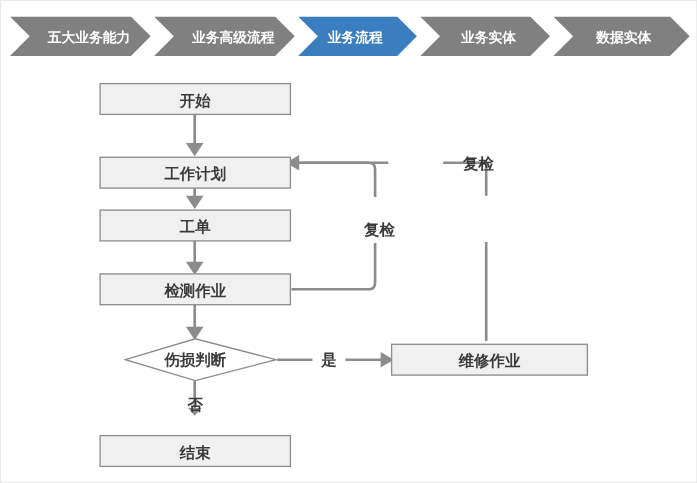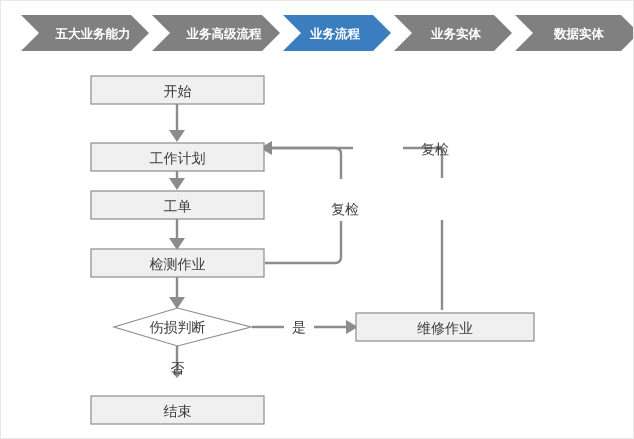--- a/index.html
+++ b/index.html
@@ -14,41 +14,42 @@
     background: #ffffff;
     border: 1px solid #e8e8e8;
     box-sizing: border-box;
     overflow: hidden;
     font-family: "Liberation Sans", "DejaVu Sans", sans-serif;
   }
 
   
   #chevron-bar {
     position: absolute;
-    left: 12px;
+    left: 0;
     top: 14px;
     width: 504px;
     height: 36px;
   }
   #chevron-bar svg { display: block; }
   .chev-label {
     font-size: 12.5px;
     font-weight: bold;
     fill: #ffffff;
     text-anchor: middle;
     dominant-baseline: central;
   }
 
   
   #flow {
     position: absolute;
     left: 0;
     top: 50px;
     width: 634px;
     height: 388px;
+    font-weight: bold;
   }
   #flow svg { display: block; }
 
   .node-box {
     fill: #f0f0f0;
     stroke: #8c8c8c;
     stroke-width: 1.2;
   }
   .node-diamond {
     fill: #ffffff;

